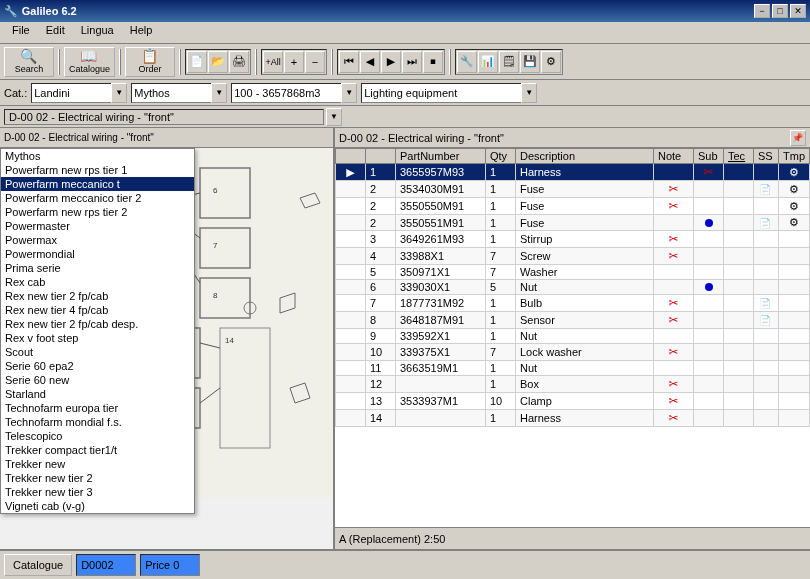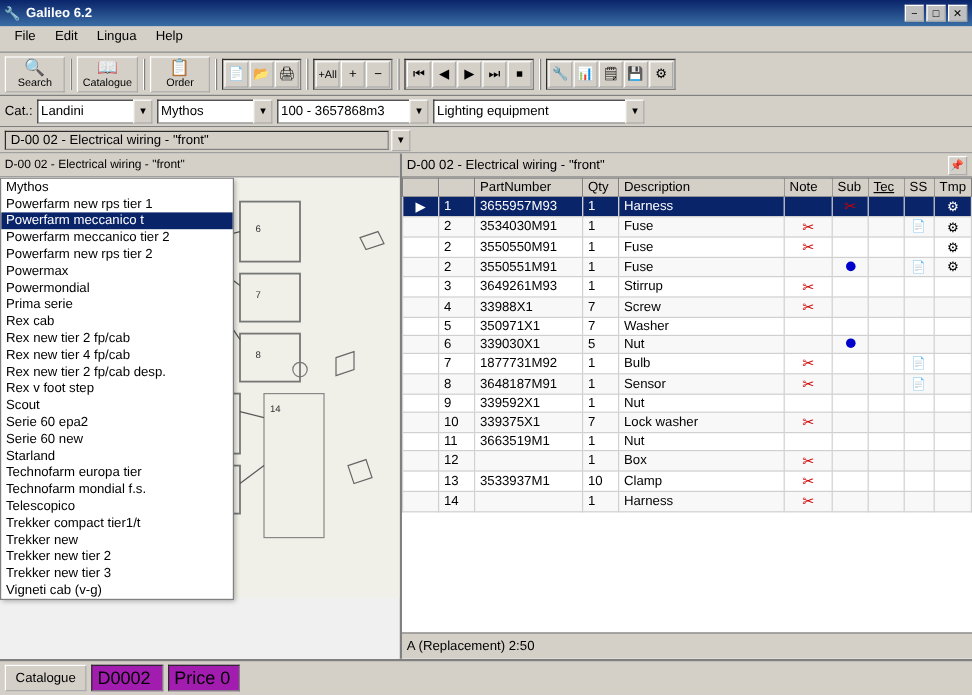--- a/index.html
+++ b/index.html
@@ -229,25 +229,25 @@
     .status-bar {
       background: #d4d0c8;
       height: 30px;
       display: flex;
       align-items: center;
       padding: 2px 4px;
       border-top: 2px solid #808080;
       gap: 4px;
     }
     .status-field {
-      background: #a21caf;
+      background: #3b82f6;
       border: 1px inset #808080;
       height: 22px;
       padding: 0 4px;
-      font-size: 15px;
+      font-size: 11px;
       display: flex;
       align-items: center;
       min-width: 60px;
     }
     .status-field.wide { min-width: 200px; flex: 1; }
     .status-tab {
       background: #d4d0c8;
       border: 1px outset #fff;
       height: 22px;
       padding: 0 8px;
@@ -438,20 +438,21 @@
         <circle cx="250" cy="160" r="6" fill="none" stroke="#777" stroke-width="1"></circle>
       </svg>
 
       <div class="dropdown-overlay" style="top:0; left:0; width:195px;">
         <div class="dropdown-list" id="dropdown-list">
         <div class="dropdown-item">Mythos</div>
             <div class="dropdown-item">Powerfarm new rps tier 1</div>
             <div class="dropdown-item selected">Powerfarm meccanico t</div>
             <div class="dropdown-item">Powerfarm meccanico tier 2</div>
             <div class="dropdown-item">Powerfarm new rps tier 2</div>
+            <div class="dropdown-item">Powermaster</div>
             <div class="dropdown-item">Powermax</div>
             <div class="dropdown-item">Powermondial</div>
             <div class="dropdown-item">Prima serie</div>
             <div class="dropdown-item">Rex cab</div>
             <div class="dropdown-item">Rex new tier 2 fp/cab</div>
             <div class="dropdown-item">Rex new tier 4 fp/cab</div>
             <div class="dropdown-item">Rex new tier 2 fp/cab desp.</div>
             <div class="dropdown-item">Rex v foot step</div>
             <div class="dropdown-item">Scout</div>
             <div class="dropdown-item">Serie 60 epa2</div>

